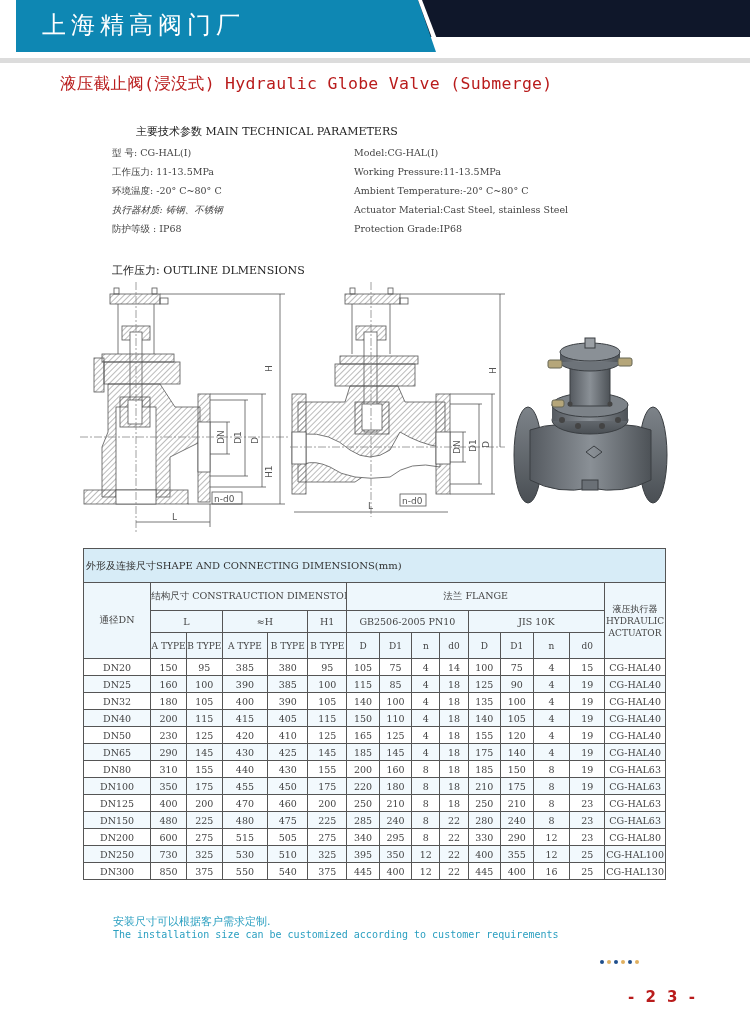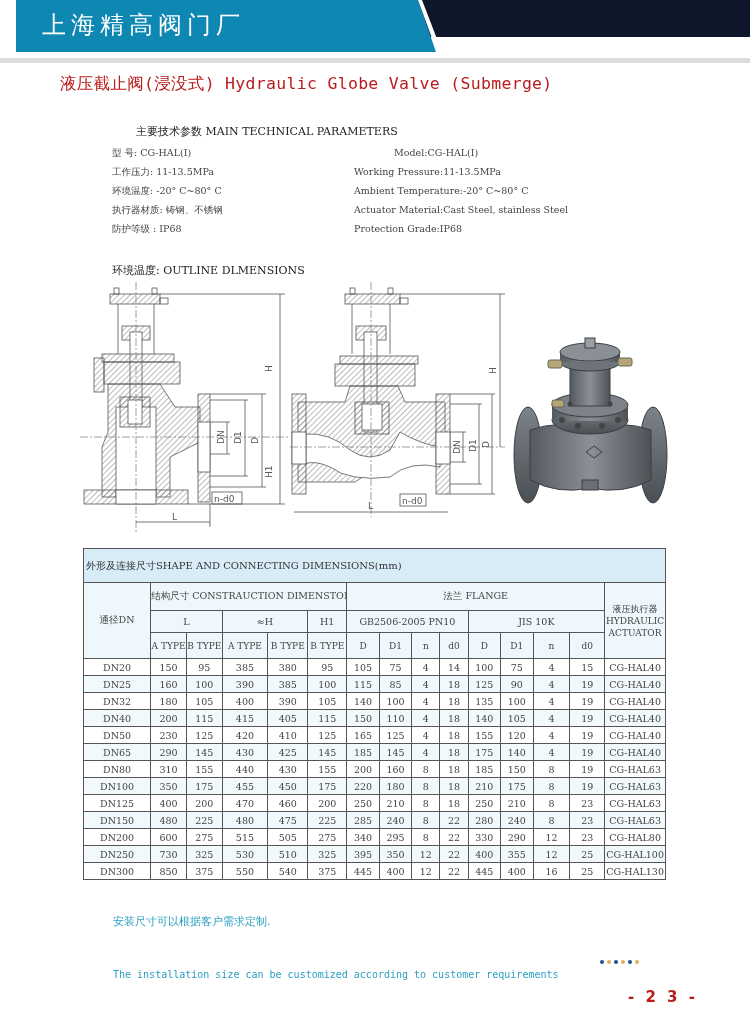--- a/index.html
+++ b/index.html
@@ -35,21 +35,21 @@
   table.dims th.caption { background: #d7ecf7; text-align: left; height: 34px; padding-left: 2px; font-size: 10px; color: #333; }
   table.dims th { background: #eef7fc; color: #444; }
   table.dims tr.h1 th { height: 28px; }
   table.dims tr.h2 th { height: 22px; }
   table.dims tr.h3 th { height: 26px; font-size: 9px; }
   table.dims td { height: 17px; background: #f2f9fd; }
   table.dims tr.body-row:nth-child(odd) td { background: #ffffff; }
   table.dims th.actuator { font-size: 9px; line-height: 12px; white-space: normal; }
 
   .note-cn { position: absolute; left: 113px; top: 914px; font-size: 11px; color: #2a9fc0; white-space: nowrap; text-align: center; }
-  .note-en { position: absolute; left: 113px; top: 929px; font-family: "DejaVu Sans Mono", monospace; font-size: 10px; color: #2a9fc0; white-space: nowrap; margin-top: 40px; }
+  .note-en { position: absolute; left: 113px; top: 929px; font-family: "DejaVu Sans Mono", monospace; font-size: 10px; color: #2a9fc0; white-space: nowrap; }
 
   .dots { position: absolute; left: 600px; top: 960px; display: flex; gap: 3px; align-items: center; }
   .dot { width: 4px; height: 4px; border-radius: 50%; }
   .page-num { position: absolute; left: 628px; top: 988px; font-family: "DejaVu Sans", sans-serif; font-weight: bold; font-size: 15px; color: #b91c1c; letter-spacing: 3px; white-space: nowrap; }
 </style>
 </head>
 <body>
 
 <div class="banner">
   <div class="banner-blue"></div>
@@ -57,29 +57,29 @@
   <div class="banner-title">上海精高阀门厂</div>
 </div>
 <div class="banner-underline"></div>
 
 <div class="page-title">液压截止阀(浸没式) Hydraulic Globe Valve (Submerge)</div>
 
 <div class="params-head">主要技术参数 MAIN TECHNICAL PARAMETERS</div>
 <div class="param" style="left:112px; top:147px;">型    号: CG-HAL(I)</div>
 <div class="param" style="left:112px; top:166px;">工作压力: 11-13.5MPa</div>
 <div class="param" style="left:112px; top:185px;">环境温度: -20° C~80° C</div>
-<div class="param" style="left:112px; top:204px;">执行器材质: 铸钢、不锈钢</div>
+<div class="param" style="left:112px; top:204px;font-style:italic;">执行器材质: 铸钢、不锈钢</div>
 <div class="param" style="left:112px; top:223px;">防护等级 : IP68</div>
-<div class="param" style="left:354px; top:147px;margin-left:40px;">Model:CG-HAL(I)</div>
+<div class="param" style="left:354px; top:147px;">Model:CG-HAL(I)</div>
 <div class="param" style="left:354px; top:166px;">Working Pressure:11-13.5MPa</div>
 <div class="param" style="left:354px; top:185px;">Ambient Temperature:-20° C~80° C</div>
 <div class="param" style="left:354px; top:204px;">Actuator Material:Cast Steel, stainless Steel</div>
 <div class="param" style="left:354px; top:223px;">Protection Grade:IP68</div>
 
-<div class="outline-head">环境温度: OUTLINE DLMENSIONS</div>
+<div class="outline-head">工作压力: OUTLINE DLMENSIONS</div>
 
 <svg class="drawing" style="left:80px; top:282px;" width="210" height="250" viewBox="0 0 210 250">
   <defs>
     <pattern id="hatch" width="4" height="4" patternUnits="userSpaceOnUse" patternTransform="rotate(45)">
       <line x1="0" y1="0" x2="0" y2="4" stroke="#777" stroke-width="1"></line>
     </pattern>
   </defs>
   <g stroke="#555" stroke-width="0.8" fill="none">
 
     <rect x="30" y="12" width="50" height="10" fill="url(#hatch)"></rect>

